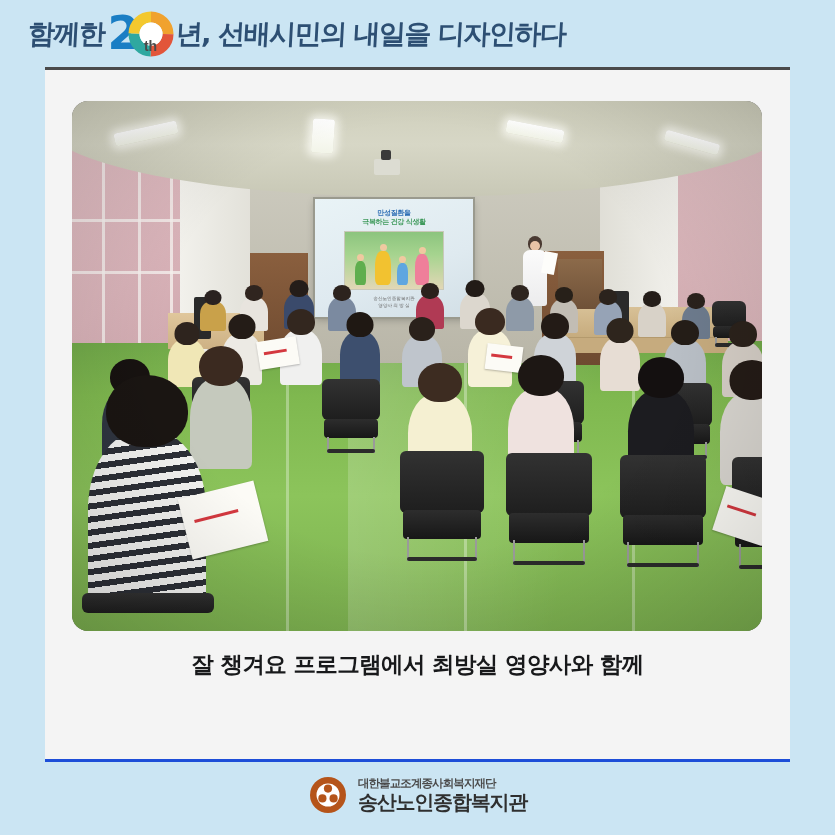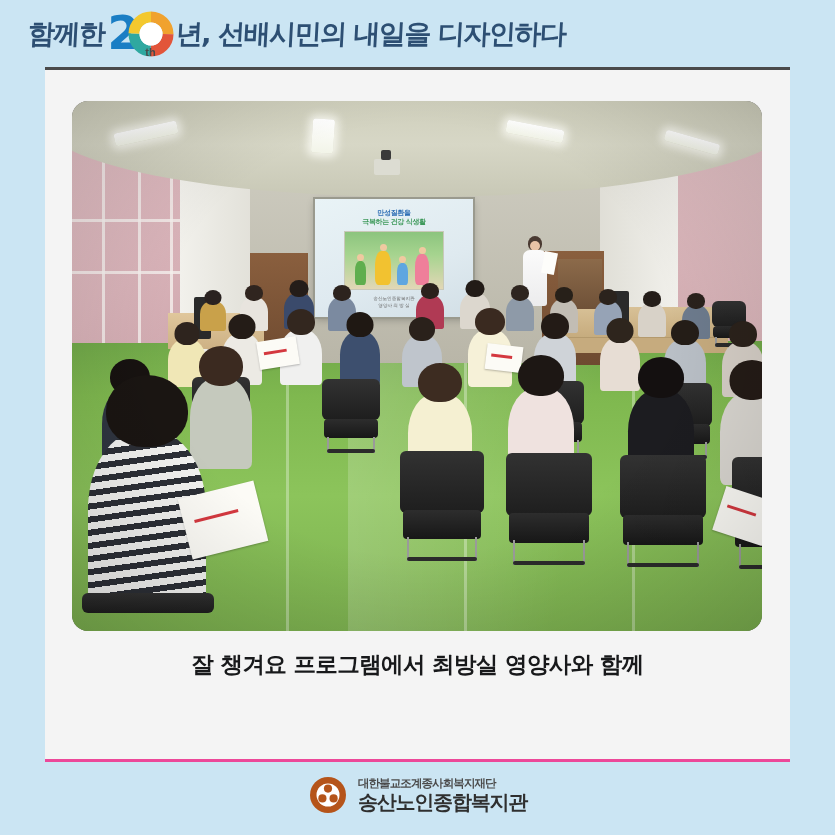--- a/index.html
+++ b/index.html
@@ -63,41 +63,41 @@
   }
   .logo-ring {
     position: relative;
     width: 46px;
     height: 46px;
     margin-left: -8px;
   }
   .logo-ring svg { display: block; }
   .logo-th {
     position: absolute;
-    left: 0; top: 18px;
+    left: 0; top: 12px;
     width: 46px; height: 46px;
     display: flex;
     align-items: center;
     justify-content: center;
-    font-size: 11px;
+    font-size: 14px;
     font-weight: bold;
     color: #4a4a4a;
     font-family: "Liberation Sans", sans-serif;
   }
 
   
   .card {
     position: absolute;
     left: 45px;
     top: 67px;
     width: 745px;
     height: 695px;
     background: #f4f4f4;
     border-top: 3px solid #4a4a4a;
-    border-bottom: 3px solid #ec4899;
+    border-bottom: 3px solid #1d4ed8;
     box-sizing: border-box;
   }
 
   
   .photo-wrap {
     position: absolute;
     left: 27px;
     top: 31px;
     width: 690px;
     height: 530px;

